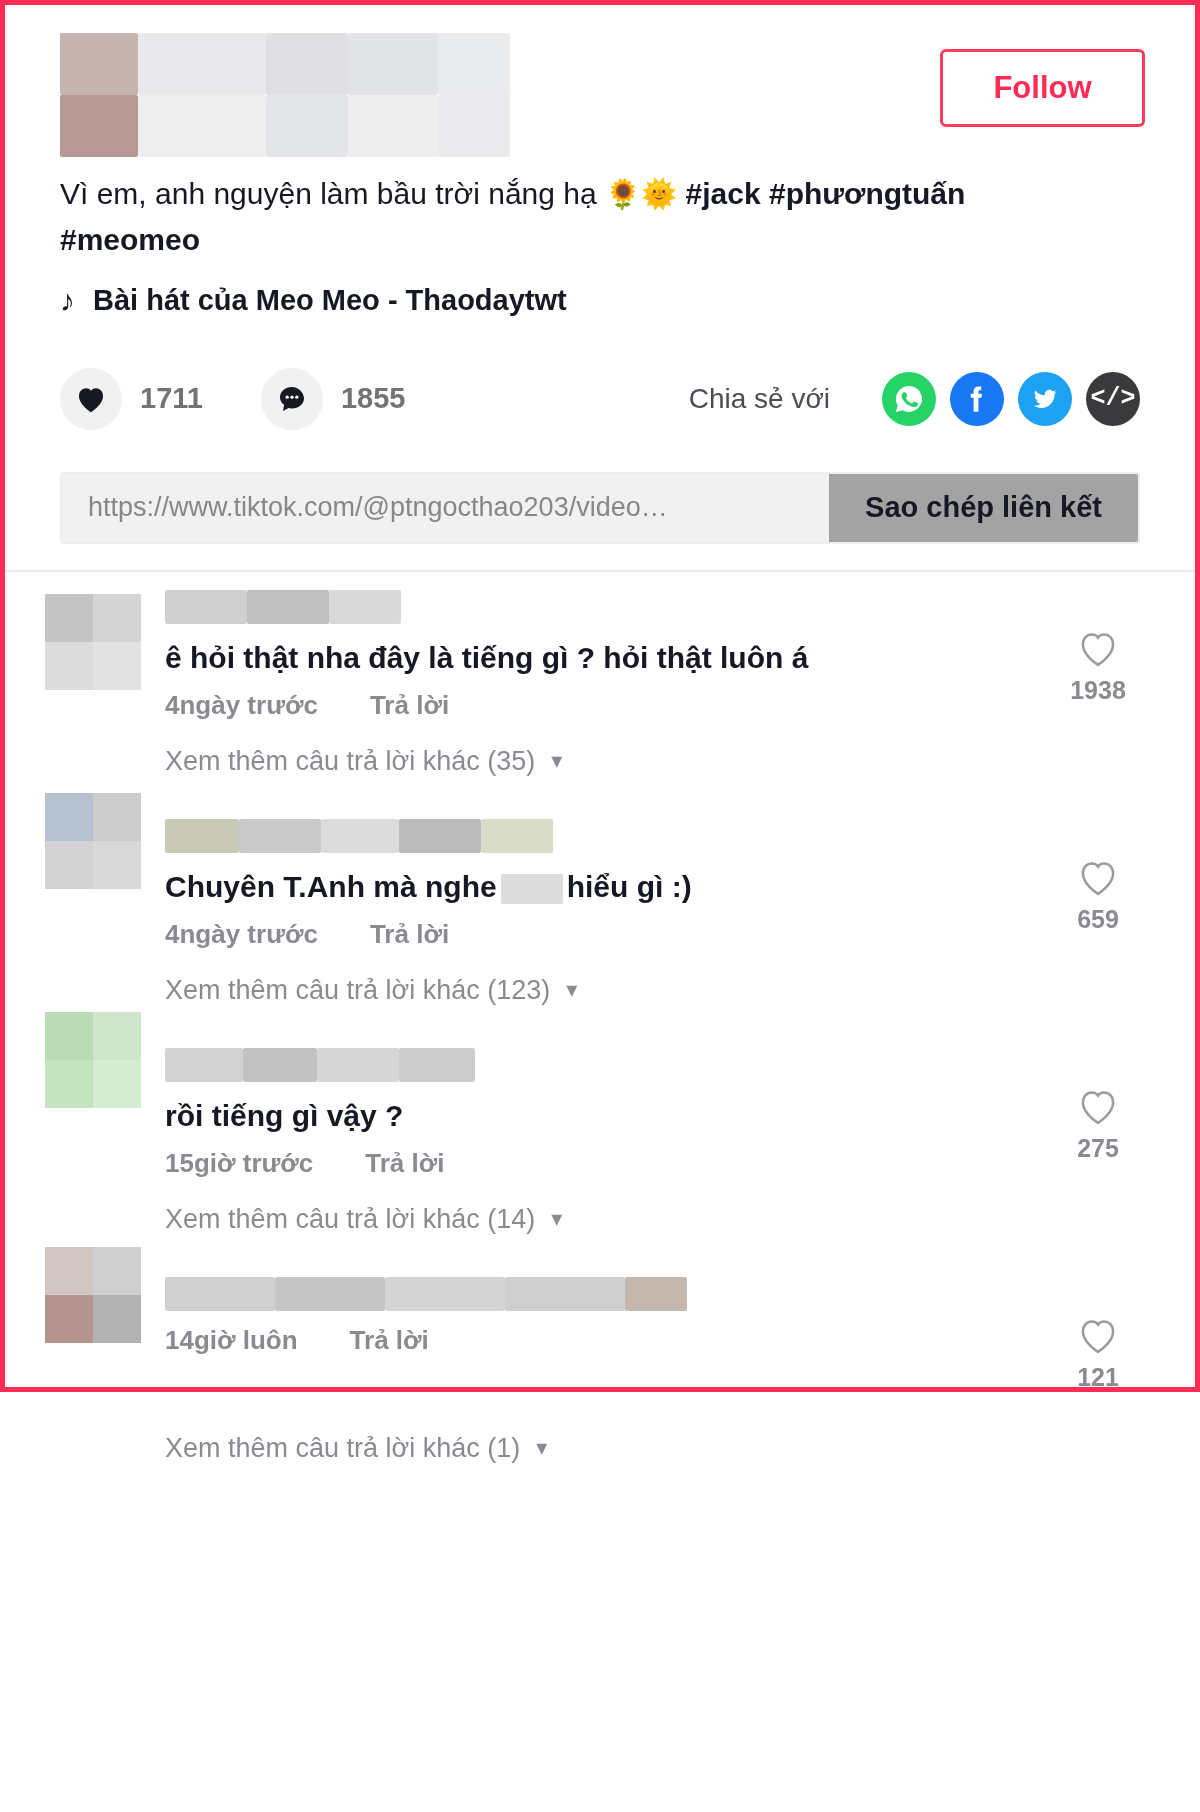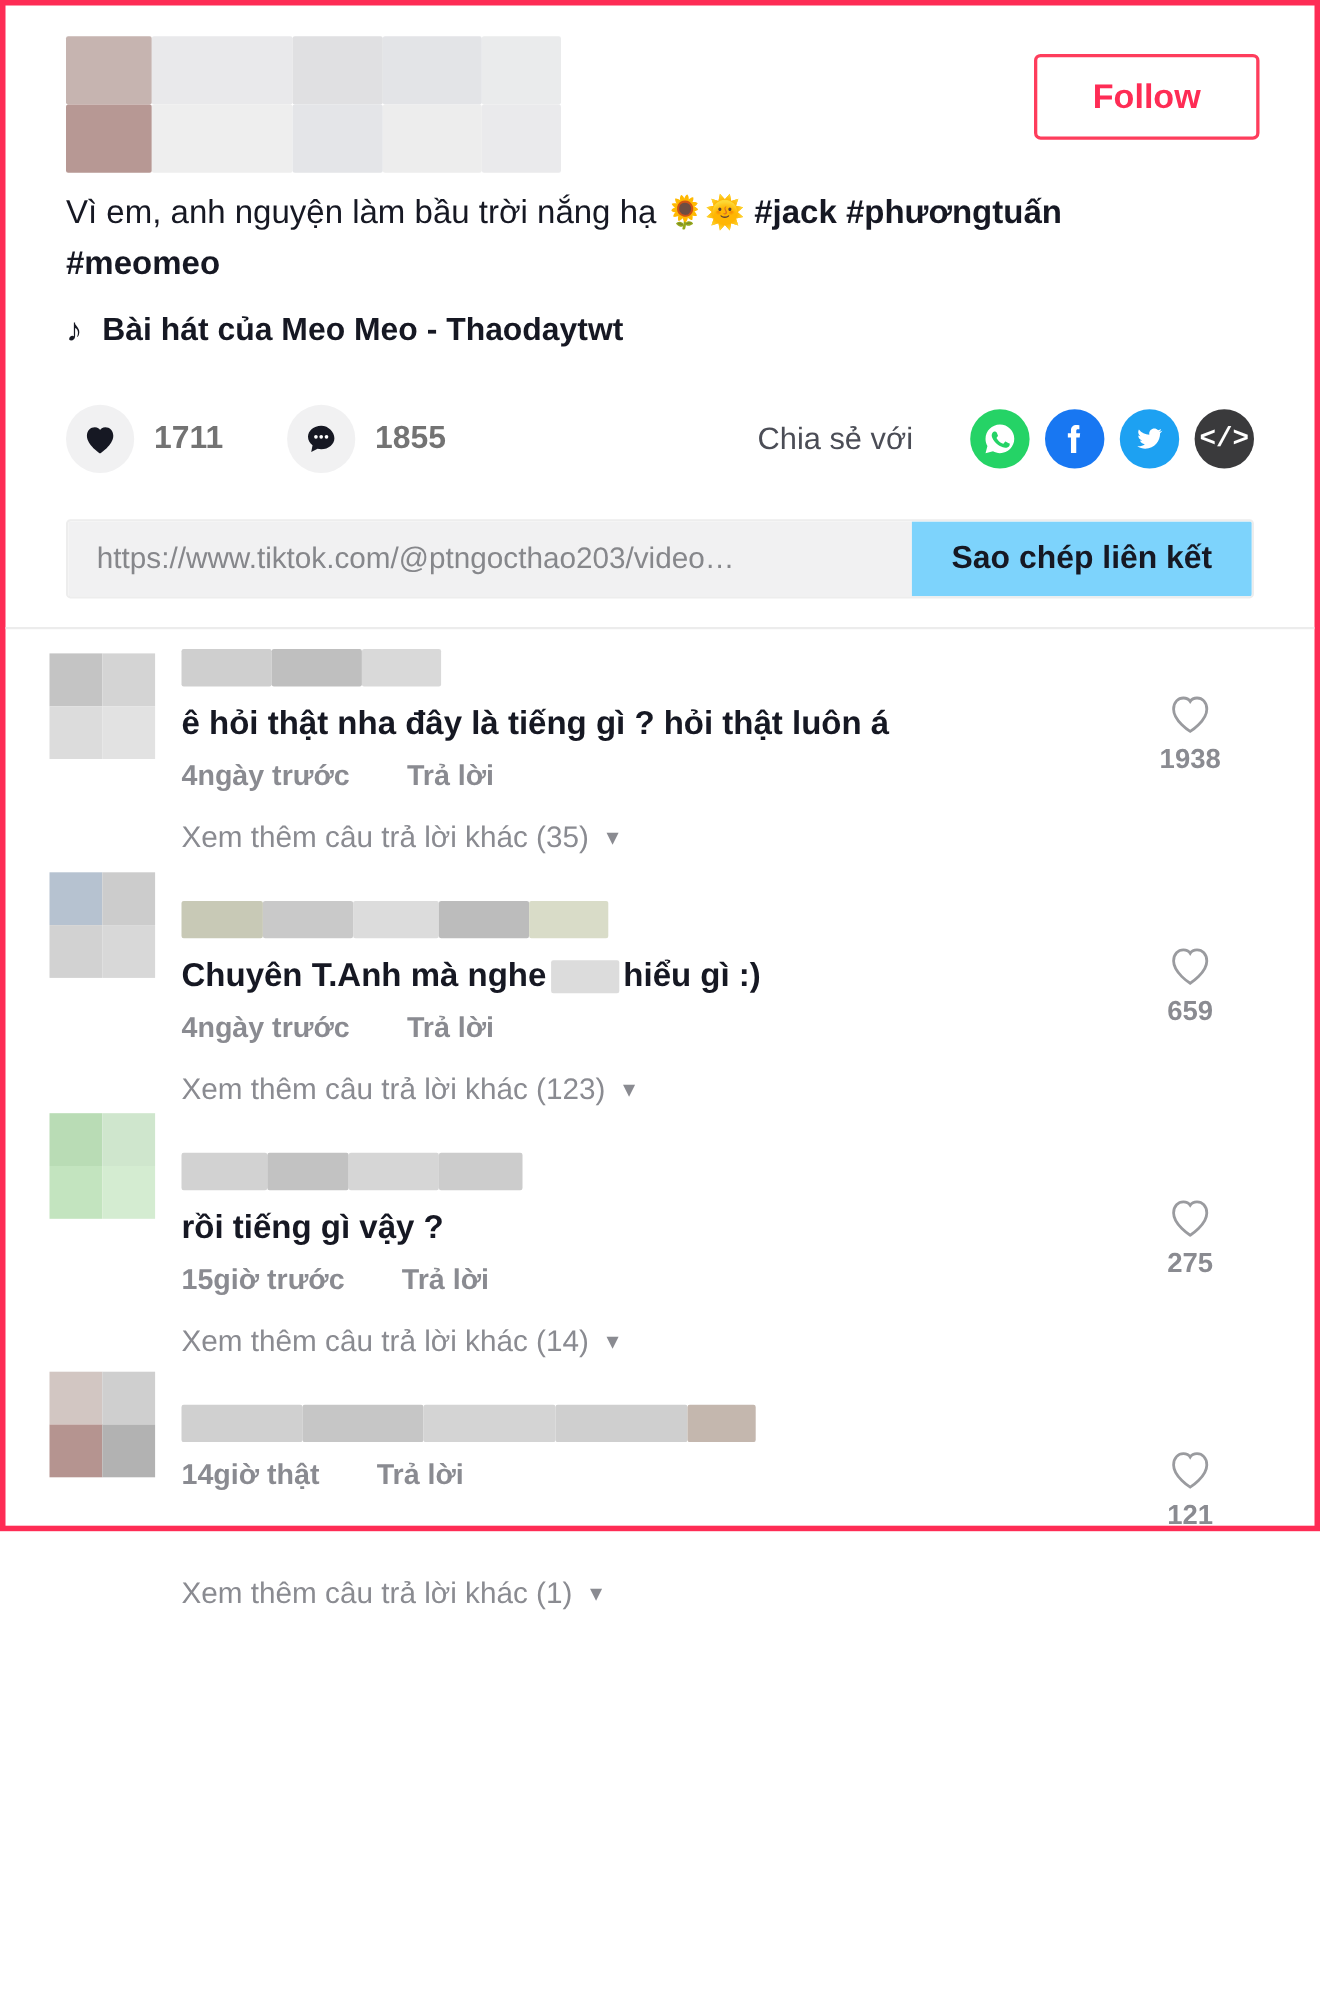--- a/index.html
+++ b/index.html
@@ -149,21 +149,21 @@
     background: #f1f1f2;
     display: flex;
     align-items: center;
     padding: 0 26px;
     font-size: 27px;
     color: #86878b;
     white-space: nowrap;
     overflow: hidden;
   }
   .copy-btn {
-    background: #7dd3fc;
+    background: #a3a3a3;
     display: flex;
     align-items: center;
     justify-content: center;
     padding: 0 36px;
     font-size: 29px;
     font-weight: 700;
     color: #161823;
     cursor: pointer;
   }
 
@@ -199,21 +199,21 @@
     display: flex;
     align-items: center;
     font-size: 26px;
     color: #8a8b91;
   }
   .c-time { margin-right: 52px; }
   .c-reply { color: #8a8b91; cursor: pointer; }
 
   .c-like {
     position: absolute;
-    right: 68px;
+    right: 52px;
     top: 56px;
     width: 90px;
     text-align: center;
     cursor: pointer;
   }
   .c-like svg { display: block; margin: 0 auto; }
   .c-like-count {
     margin-top: 8px;
     font-size: 25px;
     color: #8a8b91;
@@ -436,21 +436,21 @@
         <div class="c-av-q" style="left:48px;top:48px;background:#b2b2b2"></div>
       </div>
       <div class="c-name-blur">
         <div class="blur-block" style="left:0;top:0;width:110px;height:34px;background:#d0d0d0"></div>
         <div class="blur-block" style="left:110px;top:0;width:110px;height:34px;background:#c6c6c6"></div>
         <div class="blur-block" style="left:220px;top:0;width:120px;height:34px;background:#d4d4d4"></div>
         <div class="blur-block" style="left:340px;top:0;width:120px;height:34px;background:#cfcfcf"></div>
         <div class="blur-block" style="left:460px;top:0;width:62px;height:34px;background:#c4b7ae"></div>
       </div>
       <div class="c-meta">
-        <span class="c-time">14giờ thật</span>
+        <span class="c-time">14giờ luôn</span>
         <span class="c-reply">Trả lời</span>
       </div>
       <div class="c-like">
         <svg width="44" height="40" viewBox="0 0 24 22">
           <path d="M12 20.3s-8.3-5.2-8.3-11.1C3.7 5.6 6 3.6 8.6 3.6c1.8 0 2.9.9 3.4 1.7.5-.8 1.6-1.7 3.4-1.7 2.6 0 4.9 2 4.9 5.6 0 5.9-8.3 11.1-8.3 11.1z" fill="none" stroke="#9a9b9f" stroke-width="1.4"></path>
         </svg>
         <div class="c-like-count">121</div>
       </div>
     </div>
     <div class="view-more">

